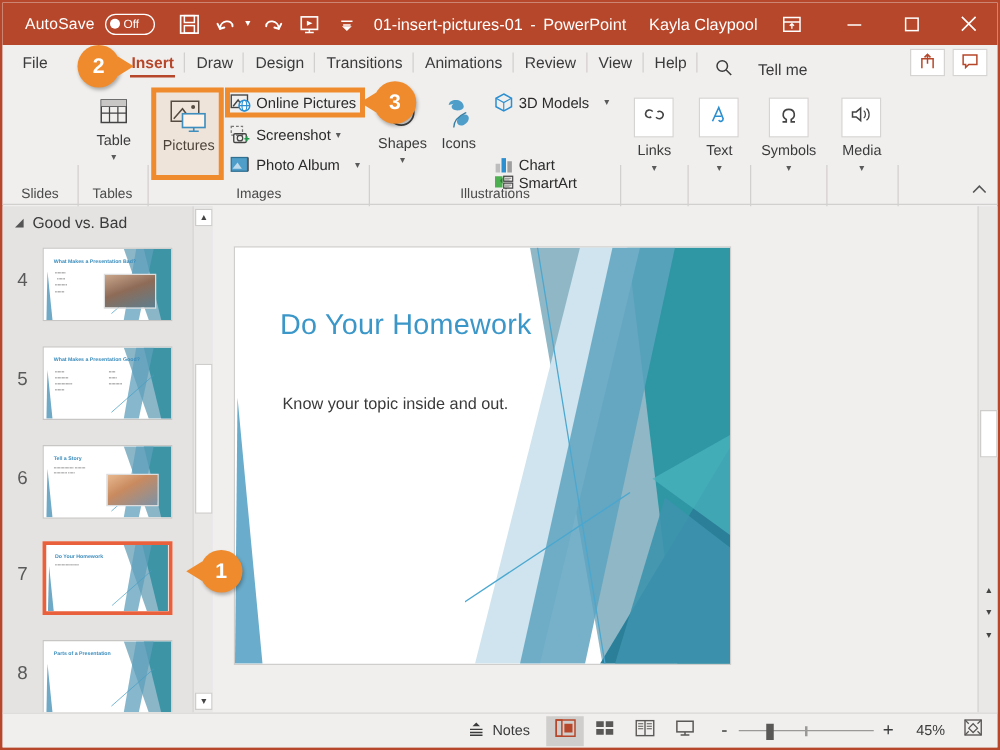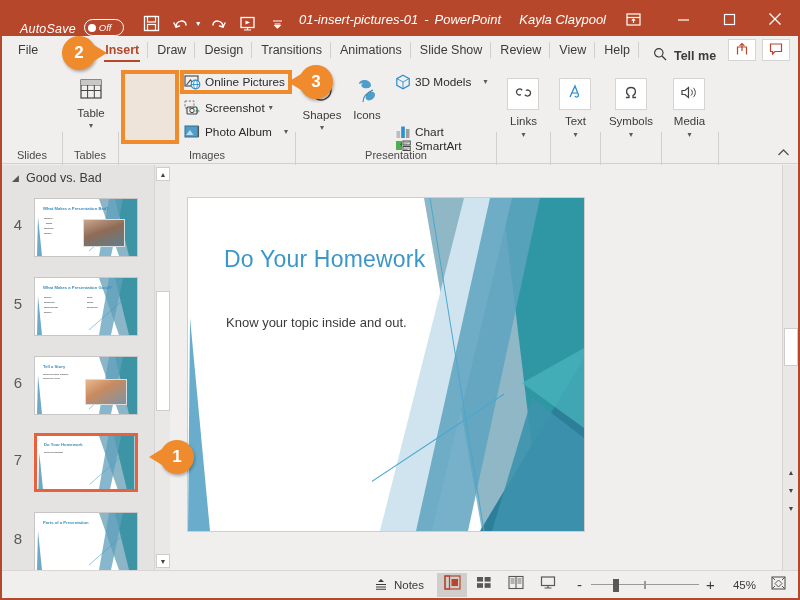--- a/index.html
+++ b/index.html
@@ -15,23 +15,22 @@
     border: 2px solid #b7472a;
     background: #f0efee;
     overflow: hidden;
   }
 
   
   .titlebar {
     position: absolute; left: 0; top: 0;
     width: 796px; height: 34px;
     background: #b7472a;
-    display: flex; align-items: flex-end;
+    display: flex; align-items: center;
     color: #ffffff;
-    font-style: italic;
   }
   .autosave-label { font-size: 12.5px; margin-left: 18px; color:#fff; letter-spacing:.2px;}
   .toggle {
     margin-left: 8px; width: 40px; height: 17px;
     border: 1.4px solid #ffffff; border-radius: 9px;
     display: flex; align-items: center; position: relative;
   }
   .toggle .knob {
     width: 8px; height: 8px; border-radius: 50%;
     background: #fff; margin-left: 3px;
@@ -78,21 +77,21 @@
   .tab.sep::after {
     content:""; position:absolute; right:0; top:6px;
     width:1px; height:16px; background:#d2d0ce;
   }
   .tab.active { color: #b7472a; font-weight: bold; }
   .tab.active .underline {
     position:absolute; left: 8px; right: 8px; bottom: 2px; height: 2.5px;
     background: #b7472a;
   }
   .tab-file { padding: 0 14px 0 16px; }
-  .tellme { display:flex; align-items:center; gap:7px; padding-left: 14px; color:#3b3b3b;font-weight:bold;}
+  .tellme { display:flex; align-items:center; gap:20px; padding-left: 14px; color:#3b3b3b;}
   .tbtn-right {
     position:absolute; top: 3px; width: 28px; height: 22px;
     border: 1px solid #d6d4d2; background:#fff;
     display:flex; align-items:center; justify-content:center;
   }
 
   
   .ribbon {
     position:absolute; left:0; top:62px; width:796px; height:100px;
     background: #f0efee;
@@ -325,21 +324,20 @@
   </div>
 
   <div class="tabbar">
     <div class="tab tab-file"><span>File</span></div>
     <div style="width:44px"></div>
     <div class="tab active sep"><span>Insert</span><span class="underline"></span></div>
     <div class="tab sep"><span>Draw</span></div>
     <div class="tab sep"><span>Design</span></div>
     <div class="tab sep"><span>Transitions</span></div>
     <div class="tab sep"><span>Animations</span></div>
-    <div class="tab sep"><span>Slide Show</span></div>
     <div class="tab sep"><span>Review</span></div>
     <div class="tab sep"><span>View</span></div>
     <div class="tab sep"><span>Help</span></div>
     <div class="tellme">
       <span>
         <svg width="14" height="14" viewBox="0 0 14 14">
             <circle cx="5.8" cy="5.8" r="4.2" fill="none" stroke="#3b3b3b" stroke-width="1.2"></circle>
             <path d="M9 9 L13 13" stroke="#3b3b3b" stroke-width="1.2"></path>
           </svg>
       </span>
@@ -380,20 +378,32 @@
             </svg>
         </span>
         <span class="lbl">Table</span>
         <span class="caret-dn" style="margin-top:2px;">▾</span>
       </div>
       <div class="glabel">Tables</div>
     </div>
     <div class="gdiv" style="left:116px; top:68px; height:80px;"></div>
 
     <div class="rgroup" style="left:118px; width:174px;">
+      <div class="bigbtn" style="left:2px; top:10px; width:58px;">
+        <span class="ic">
+          <svg width="34" height="30" viewBox="0 0 34 30">
+              <rect x="3" y="3" width="22" height="16" fill="none" stroke="#444" stroke-width="1.2"></rect>
+              <path d="M5 17 L12 9 L18 17" fill="none" stroke="#444" stroke-width="1.2"></path>
+              <circle cx="20.5" cy="7.5" r="1.6" fill="#444"></circle>
+              <rect x="12" y="13" width="18" height="11" fill="#fff" stroke="#2b8fd0" stroke-width="1.3"></rect>
+              <path d="M21 24 L21 27 M17 27 L25 27" stroke="#2b8fd0" stroke-width="1.3"></path>
+            </svg>
+        </span>
+        <span class="lbl">Pictures</span>
+      </div>
 
       <div class="smallitem" style="left:64px; top:9px;">
         <span class="ic">
           <svg width="17" height="16" viewBox="0 0 17 16">
               <rect x="1" y="2" width="13" height="10" fill="none" stroke="#444" stroke-width="1.1"></rect>
               <path d="M2.5 11 L6.5 6 L10 11" fill="none" stroke="#444" stroke-width="1.1"></path>
               <circle cx="11.5" cy="10.5" r="4.3" fill="#fff" stroke="#2b8fd0" stroke-width="1.2"></circle>
               <ellipse cx="11.5" cy="10.5" rx="1.9" ry="4.3" fill="none" stroke="#2b8fd0" stroke-width=".9"></ellipse>
               <path d="M7.2 10.5 L15.8 10.5" stroke="#2b8fd0" stroke-width=".9"></path>
             </svg>
@@ -479,21 +489,21 @@
         <span class="ic">
           <svg width="16" height="16" viewBox="0 0 16 16">
               <rect x="1.5" y="7" width="3.6" height="7" fill="#bdbdbd"></rect>
               <rect x="6.2" y="2.5" width="3.6" height="11.5" fill="#2b8fd0"></rect>
               <rect x="10.9" y="5" width="3.6" height="9" fill="#9e9e9e"></rect>
             </svg>
         </span>
         <span>Chart</span>
       </div>
 
-      <div class="glabel">Presentation</div>
+      <div class="glabel">Illustrations</div>
     </div>
     <div class="gdiv" style="left:494px; top:68px; height:80px;"></div>
 
     <div class="rgroup" style="left:495px; width:53px;">
       <div class="boxbtn" style="left:10px; top:14px;">
         <span>
           <svg width="19" height="17" viewBox="0 0 19 17">
               <path d="M8.2 6.2 C6 4, 3 5, 2.5 7.5 C2 10, 5 12, 7 10.4" fill="none" stroke="#444" stroke-width="1.3"></path>
               <path d="M10.8 10.8 C13 13, 16 12, 16.5 9.5 C17 7, 14 5, 12 6.6" fill="none" stroke="#444" stroke-width="1.3"></path>
             </svg>

